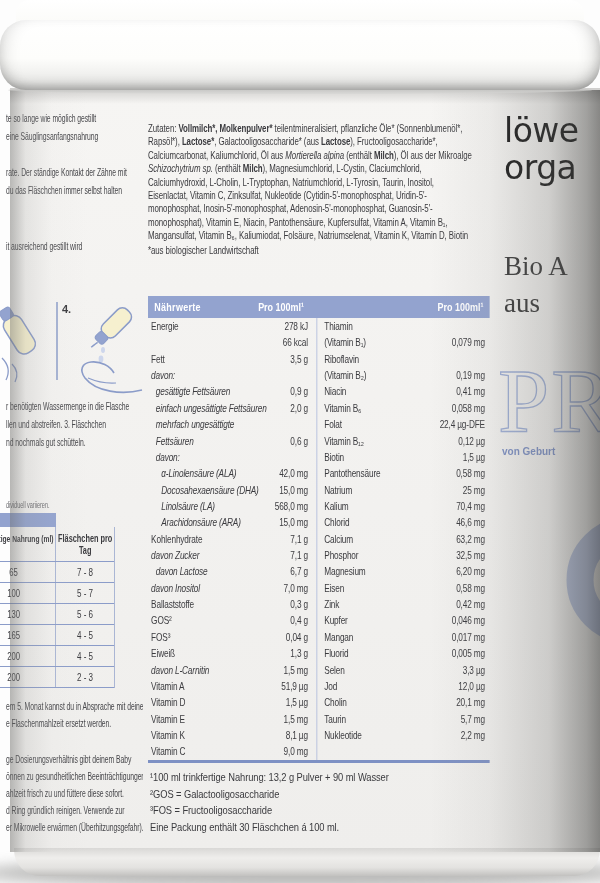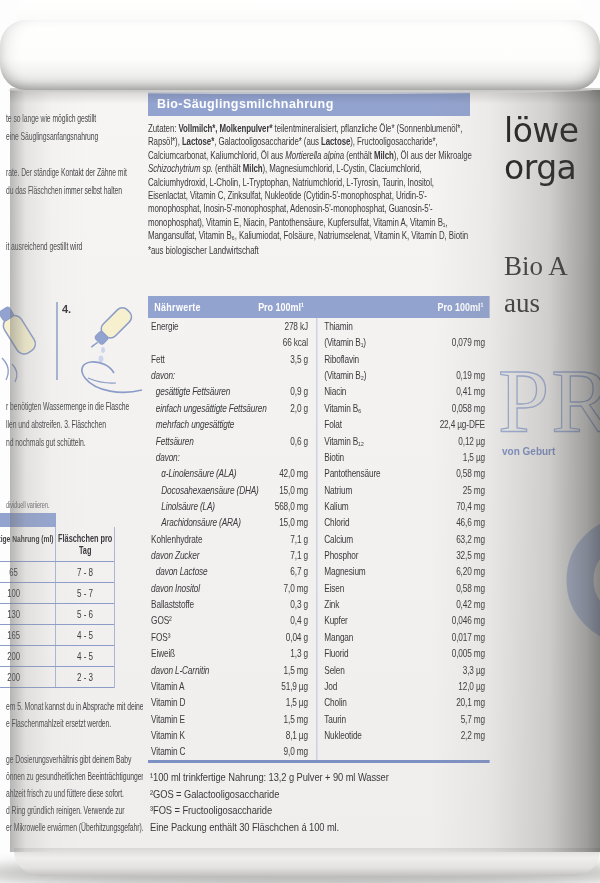--- a/index.html
+++ b/index.html
@@ -192,21 +192,20 @@
 
             <div class="drow">
               <span class="dc1">200</span>
               <span class="dc2">2 - 3</span>
             </div>
           </div>
       </div>
     </div>
   </div>
 
-  <div class="label-title-bar">Bio-Säuglingsmilchnahrung</div>
 
   <div class="ingredients">
     <span><span>Zutaten: </span><span class="b">Vollmilch*, Molkenpulver*</span><span> teilentmineralisiert, pflanzliche Öle* (Sonnenblumenöl*, Rapsöl*), </span><span class="b">Lactose*</span><span>, Galactooligosaccharide* (aus </span><span class="b">Lactose</span><span>), Fructooligosaccharide*, Calciumcarbonat, Kaliumchlorid, Öl aus </span><span class="i">Mortierella alpina</span><span> (enthält </span><span class="b">Milch</span><span>), Öl aus der Mikroalge </span><span class="i">Schizochytrium sp.</span><span> (enthält </span><span class="b">Milch</span><span>), Magnesiumchlorid, L-Cystin, Claciumchlorid, Calciumhydroxid, L-Cholin, L-Tryptophan, Natriumchlorid, L-Tyrosin, Taurin, Inositol, Eisenlactat, Vitamin C, Zinksulfat, Nukleotide (Cytidin-5'-monophosphat, Uridin-5'-monophosphat, Inosin-5'-monophosphat, Adenosin-5'-monophosphat, Guanosin-5'-monophosphat), Vitamin E, Niacin, Pantothensäure, Kupfersulfat, Vitamin A, Vitamin B₁, Mangansulfat, Vitamin B₆, Kaliumiodat, Folsäure, Natriumselenat, Vitamin K, Vitamin D, Biotin</span></span>
     <div class="ing-foot">*aus biologischer Landwirtschaft</div>
   </div>
 
   <div class="ntable">
     <div class="nheader">
       <span class="nh-title">Nährwerte</span>
       <span class="nh-c1">Pro 100ml¹</span>

